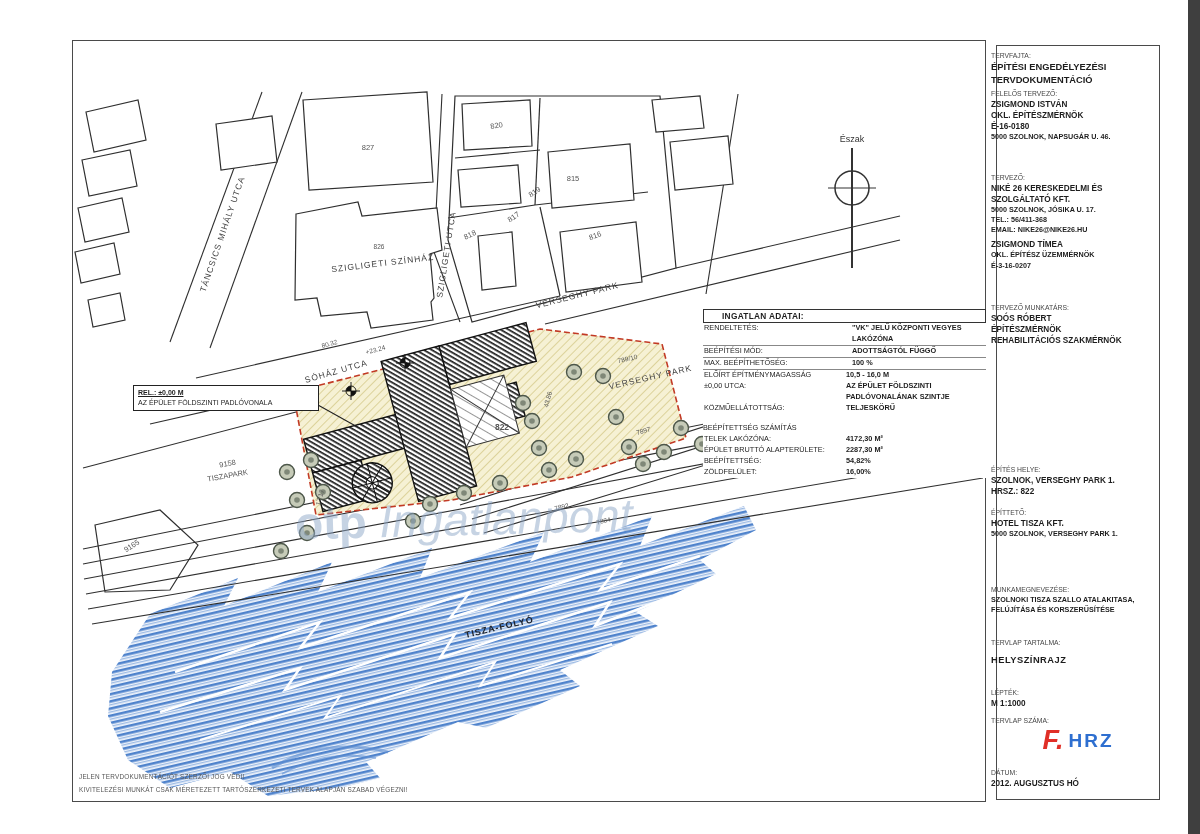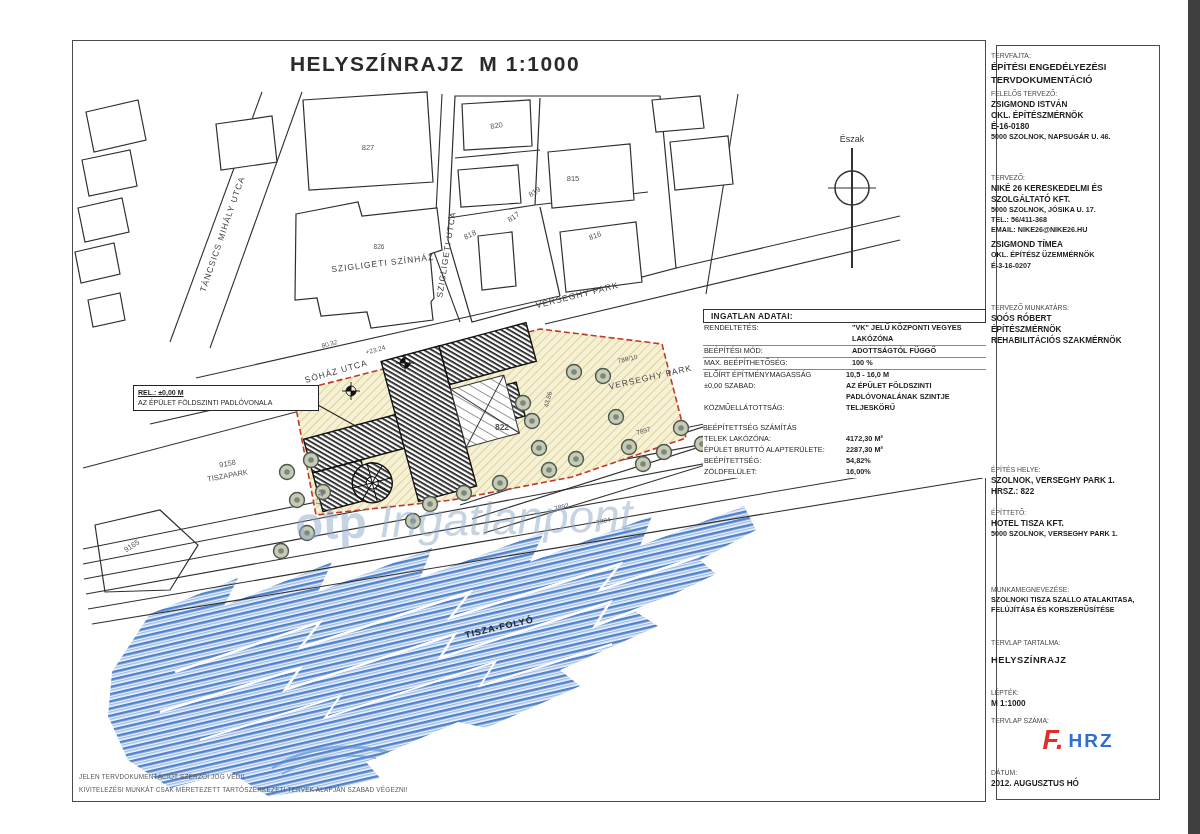--- a/index.html
+++ b/index.html
@@ -20,21 +20,21 @@
   .watermark{position:absolute;left:295px;top:490px;width:500px;font-size:46px;color:#8fa8c8;opacity:.5;
              transform:rotate(-1.5deg);white-space:nowrap;pointer-events:none;}
   .watermark .wm-b{font-weight:bold;}
   .watermark .wm-i{font-style:italic;}
   
   .rel-box{position:absolute;left:133px;top:385px;width:176px;border:1.3px solid #222;background:#fff;
            padding:2px 4px;font-size:7px;line-height:1.45;}
   .rel-box .l1{font-weight:bold;text-decoration:underline;}
   
   .prop-table{position:absolute;left:703px;top:309px;width:283px;background:#fff;font-size:7.3px;line-height:1.5;}
-  .pt-header{border:1.2px solid #333;font-weight:bold;font-size:8.3px;padding:0 7px;letter-spacing:.3px;}
+  .pt-header{border:1.2px solid #333;font-weight:bold;font-size:8.3px;padding:0 18px;letter-spacing:.3px;}
   .pt-row{display:flex;padding:0 1px;}
   .pt-row .lab{width:142px;flex:none;}
   .pt-row .val{font-weight:bold;}
   .pt-row.u{border-bottom:.8px solid #888;gap:6px;}
   .pt-calc-header{margin-top:9px;font-weight:normal;}
   
   .footer{position:absolute;left:79px;top:770px;font-size:6.4px;color:#565656;line-height:2.05;letter-spacing:.2px;}
   
   .tblock{position:absolute;left:996px;top:45px;width:162px;height:753px;border:1.3px solid #4a4a4a;background:#fff;}
   .tb-g{position:absolute;left:-6px;width:174px;text-align:left;}
@@ -248,21 +248,20 @@
 
       <text x="330" y="346" class="tiny-label" text-anchor="middle" transform="rotate(-15 330 346)">80.32</text>
       <text x="376" y="352" class="tiny-label" text-anchor="middle" transform="rotate(-15 376 352)">+23.24</text>
       <text x="550" y="400" class="tiny-label" text-anchor="middle" transform="rotate(-75 550 400)">43.86</text>
       <text x="322" y="498" class="tiny-label" text-anchor="middle" transform="rotate(-75 322 498)">17 17</text>
     </g>
   </svg>
 
   <div class="watermark"><span class="wm-b">otp</span><span class="wm-i"> Ingatlanpont</span></div>
 
-  <div class="map-title">HELYSZÍNRAJZ  M 1:1000</div>
 
   <div class="rel-box">
     <div class="l1">REL.: ±0,00 M</div>
     <div>AZ ÉPÜLET FÖLDSZINTI PADLÓVONALA</div>
   </div>
 
   <div class="prop-table">
     <div class="pt-header">INGATLAN ADATAI:</div>
     <div class="pt-row u">
         <span class="lab">RENDELTETÉS:</span>
@@ -274,21 +273,21 @@
       </div>
     <div class="pt-row u">
         <span class="lab">MAX. BEÉPÍTHETŐSÉG:</span>
         <span class="val">100 %</span>
       </div>
     <div class="pt-row">
         <span class="lab">ELŐÍRT ÉPÍTMÉNYMAGASSÁG</span>
         <span class="val">10,5 - 16,0 M</span>
       </div>
     <div class="pt-row">
-        <span class="lab">±0,00 SZABAD:</span>
+        <span class="lab">±0,00 UTCA:</span>
         <span class="val">AZ ÉPÜLET FÖLDSZINTI</span>
       </div>
     <div class="pt-row">
         <span class="lab"></span>
         <span class="val">PADLÓVONALÁNAK SZINTJE</span>
       </div>
     <div class="pt-row">
         <span class="lab">KÖZMŰELLÁTOTTSÁG:</span>
         <span class="val">TELJESKÖRŰ</span>
       </div>

